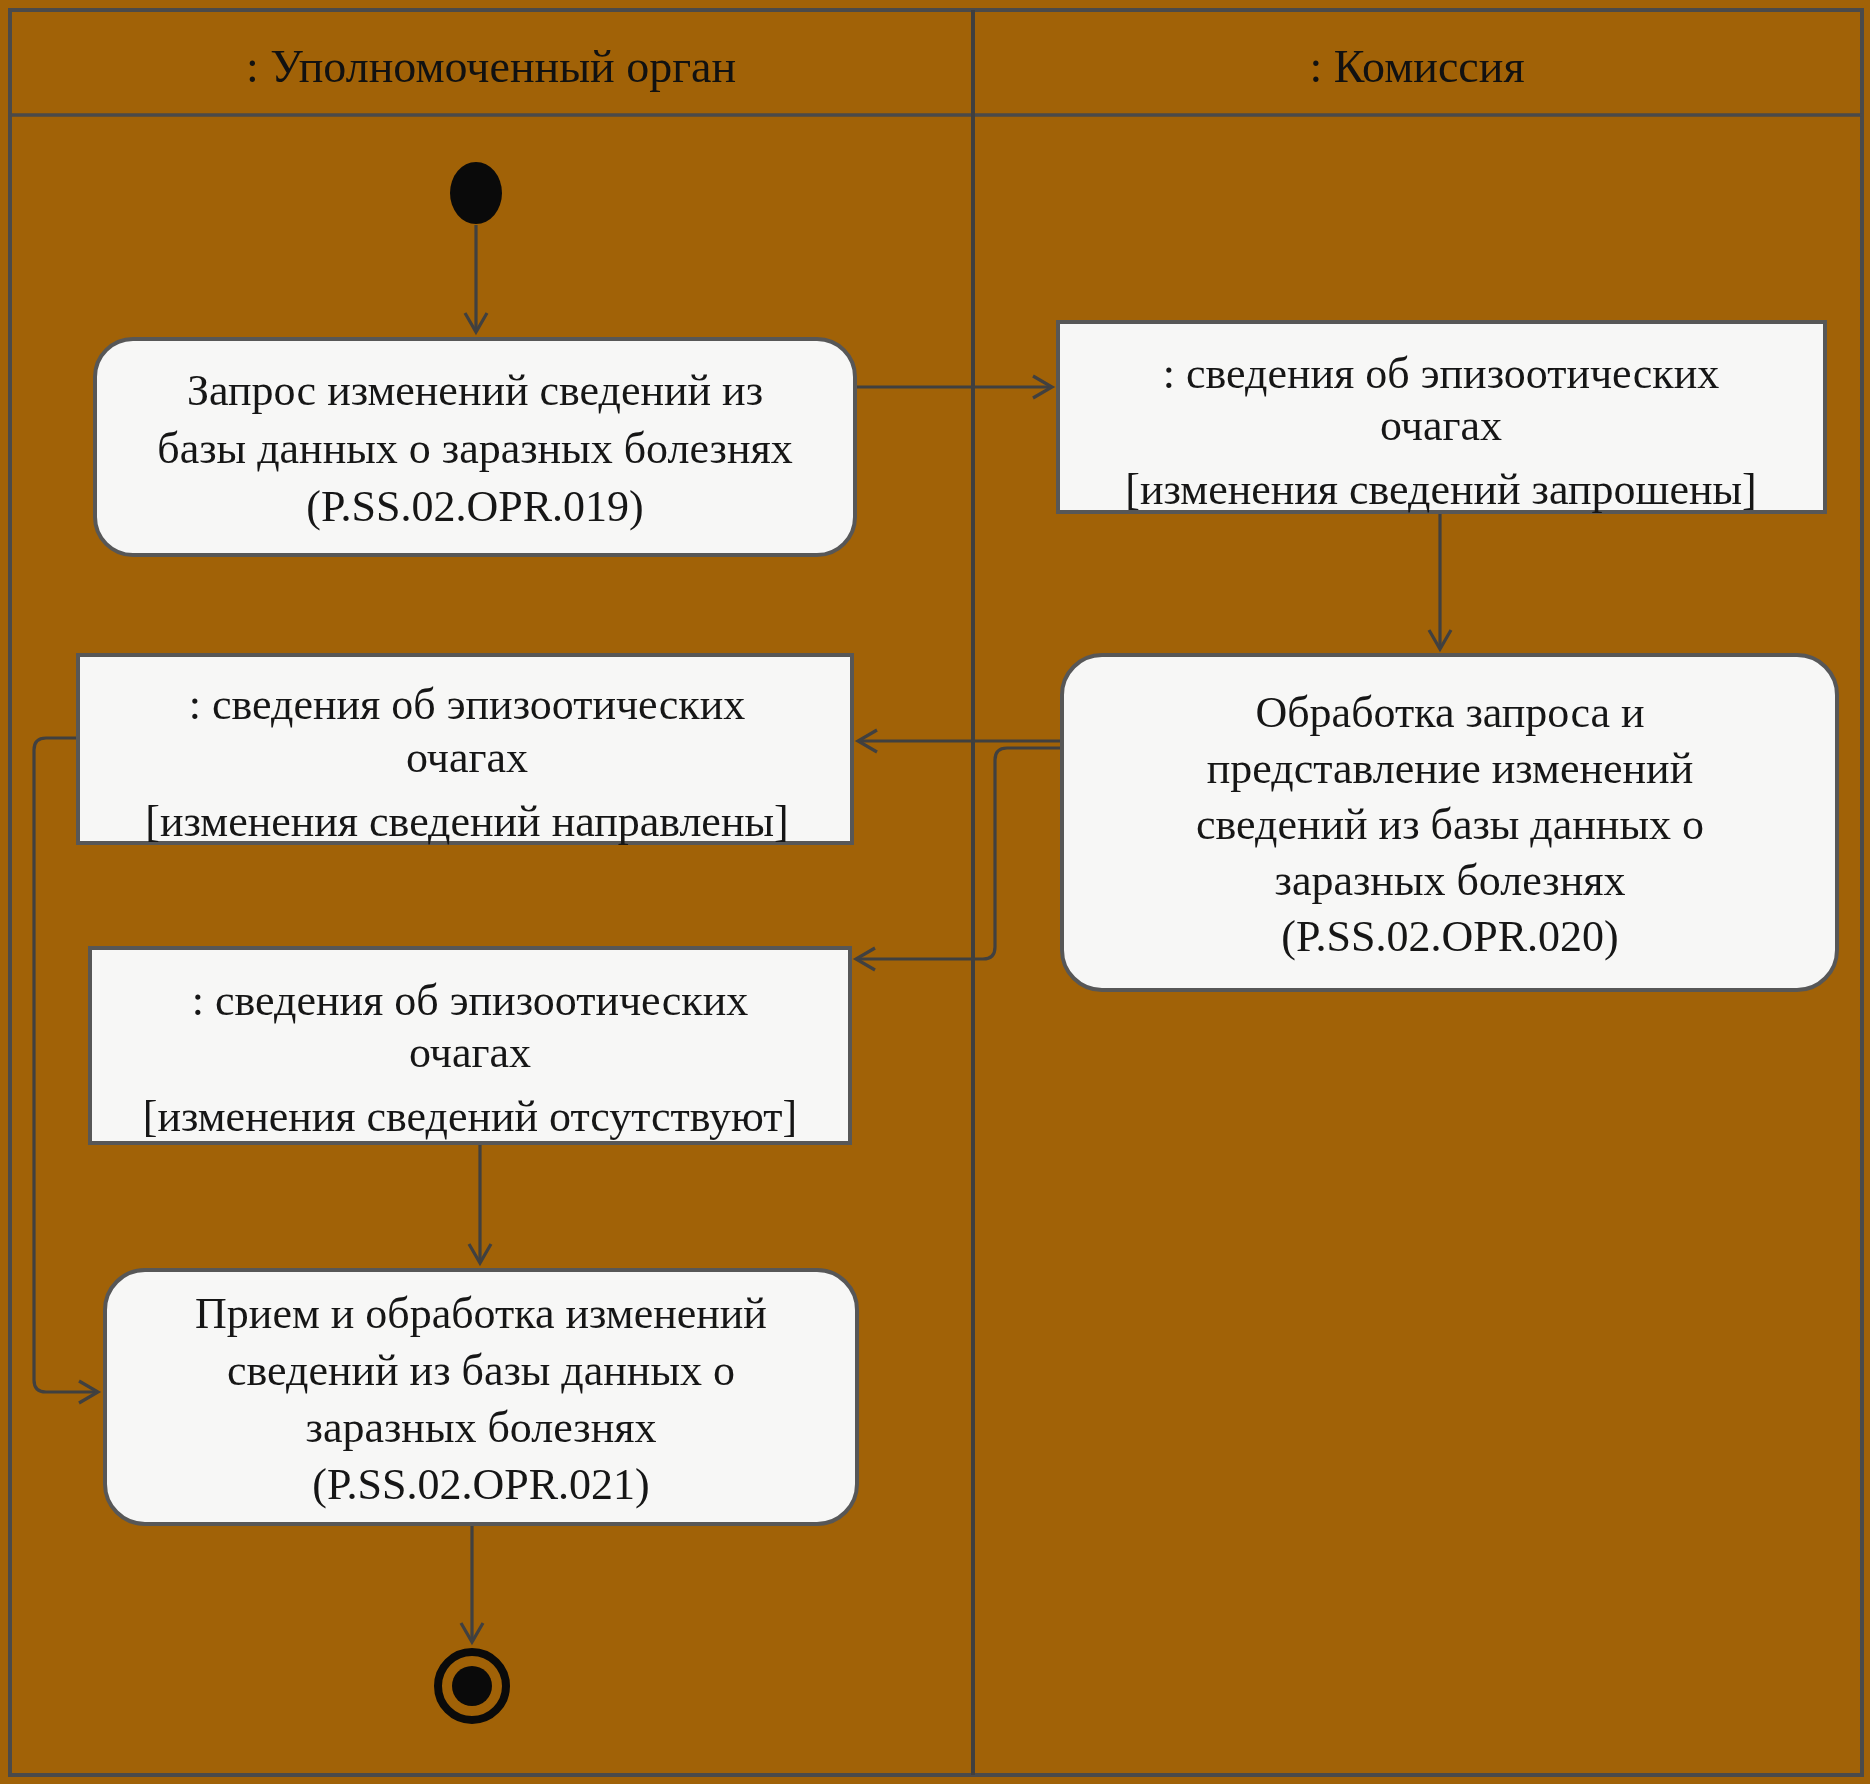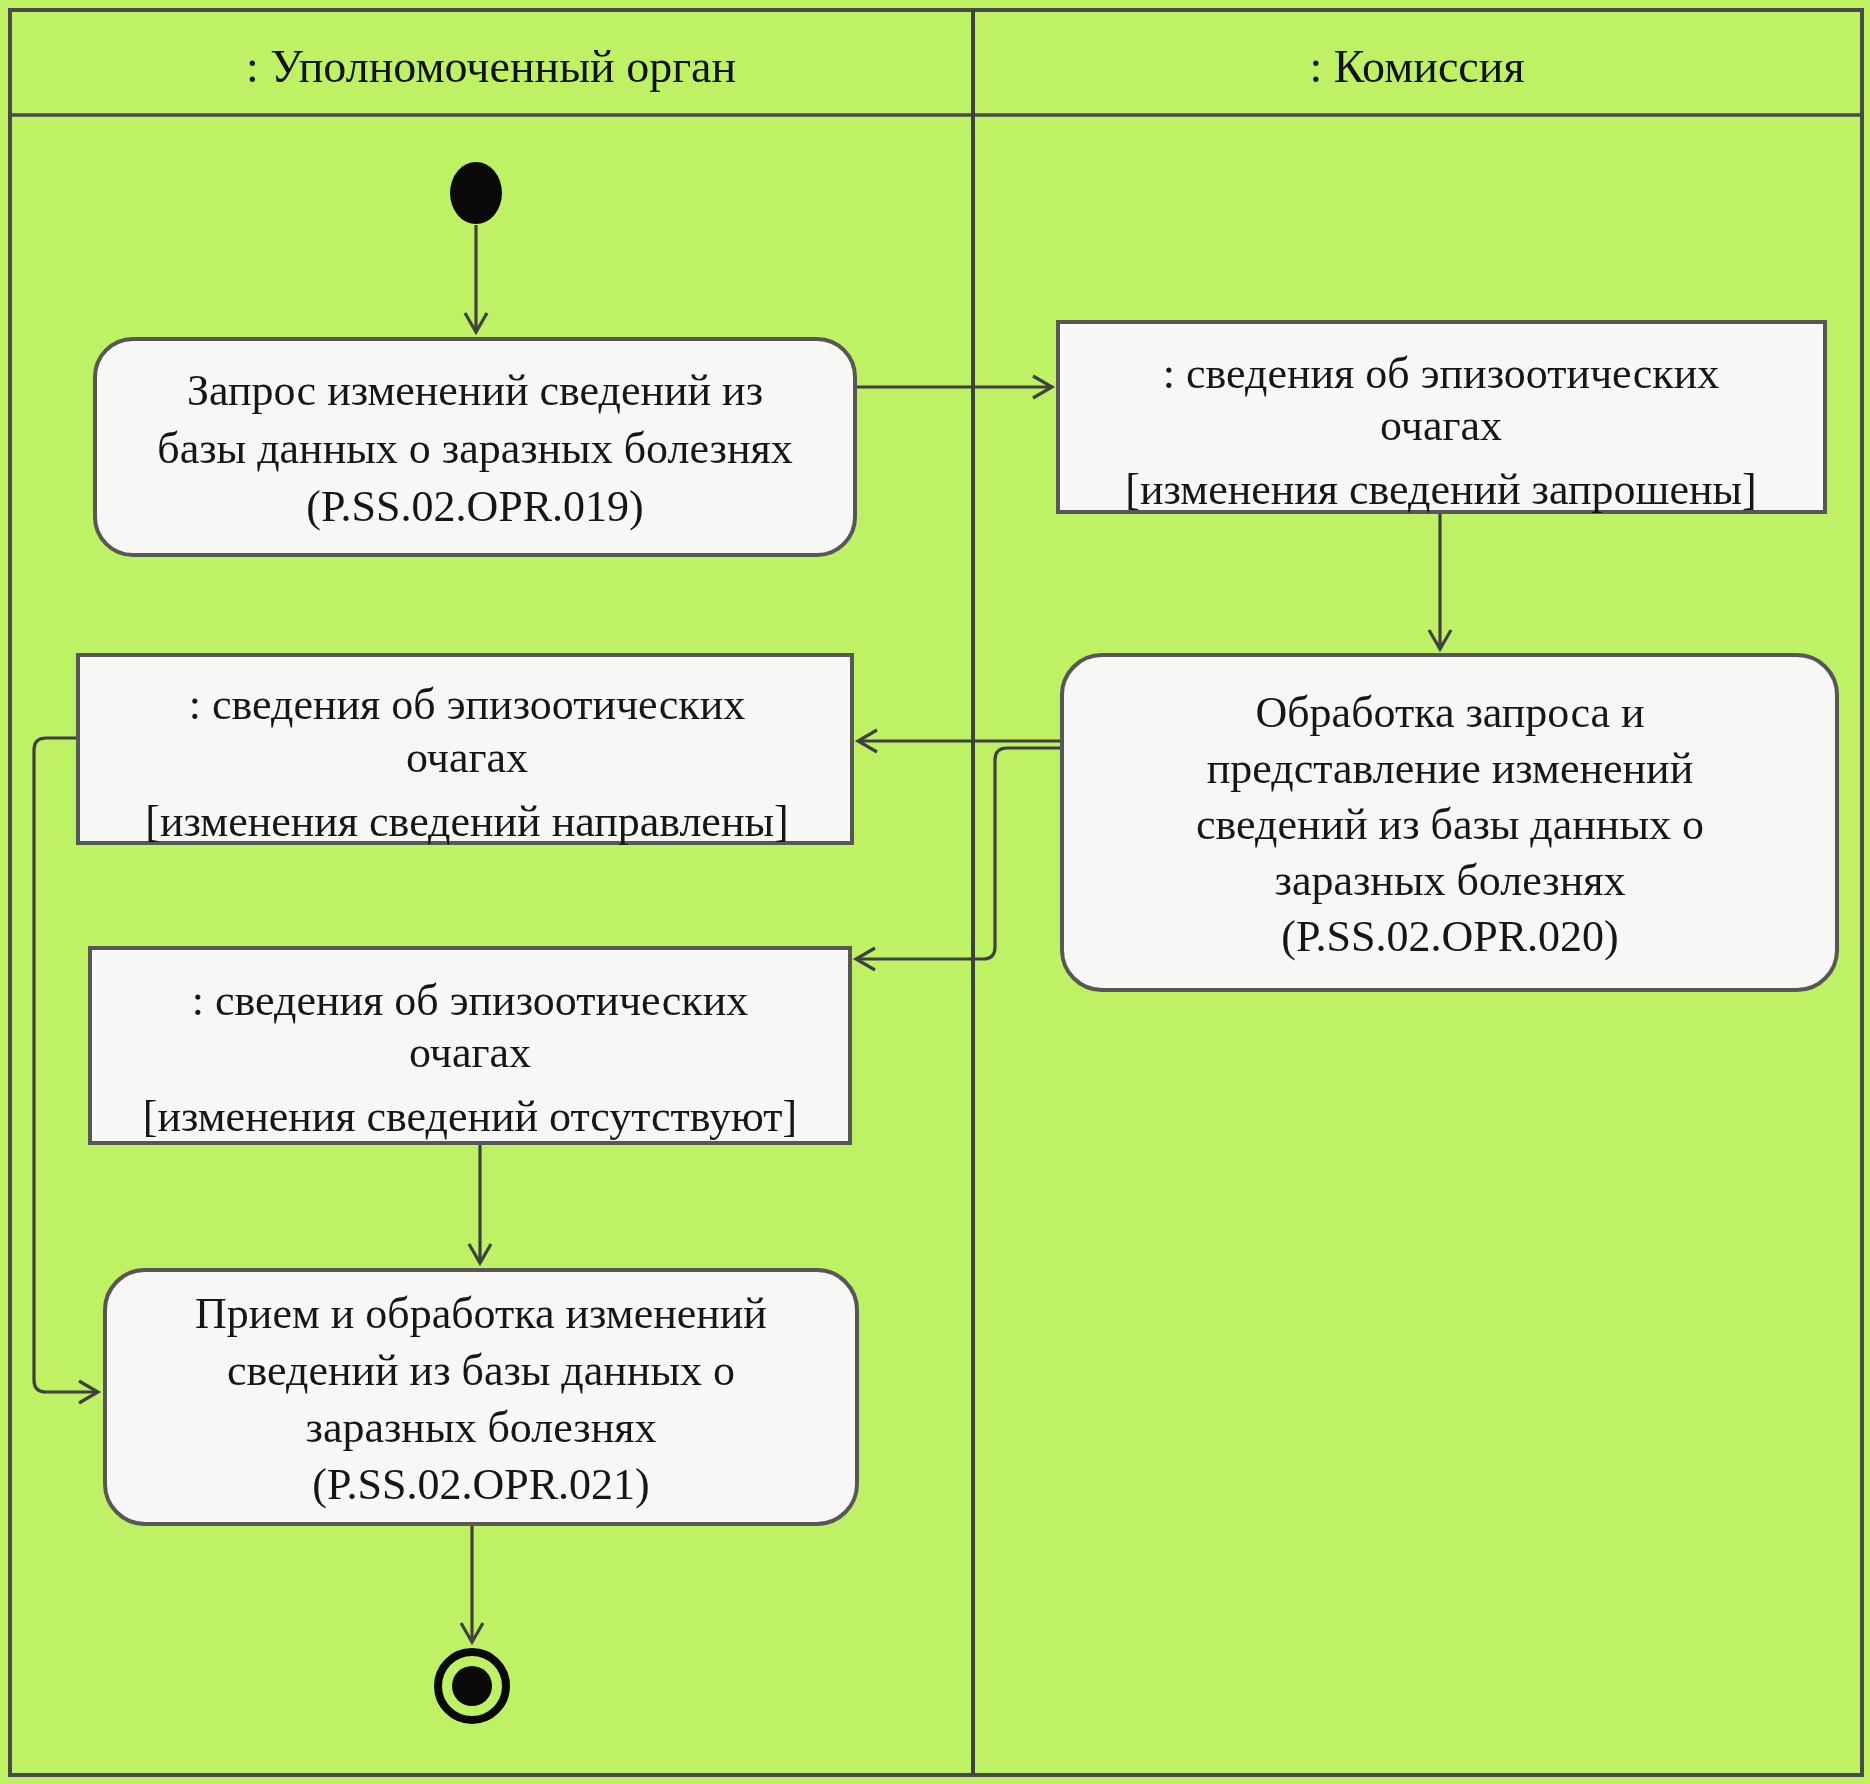--- a/index.html
+++ b/index.html
@@ -4,21 +4,21 @@
 <style>
   html, body {
     margin: 0;
     padding: 0;
     background: #f6f6f5;
   }
   .page {
     position: relative;
     width: 1870px;
     height: 1784px;
-    background: #bef264;
+    background: #a16207;
   }
   svg { display: block; }
   .diagram-text {
     font-family: "Liberation Serif", "DejaVu Serif", serif;
     font-size: 44px;
     fill: #161616;
   }
   .lane-title {
     font-family: "Liberation Serif", "DejaVu Serif", serif;
     font-size: 46px;

